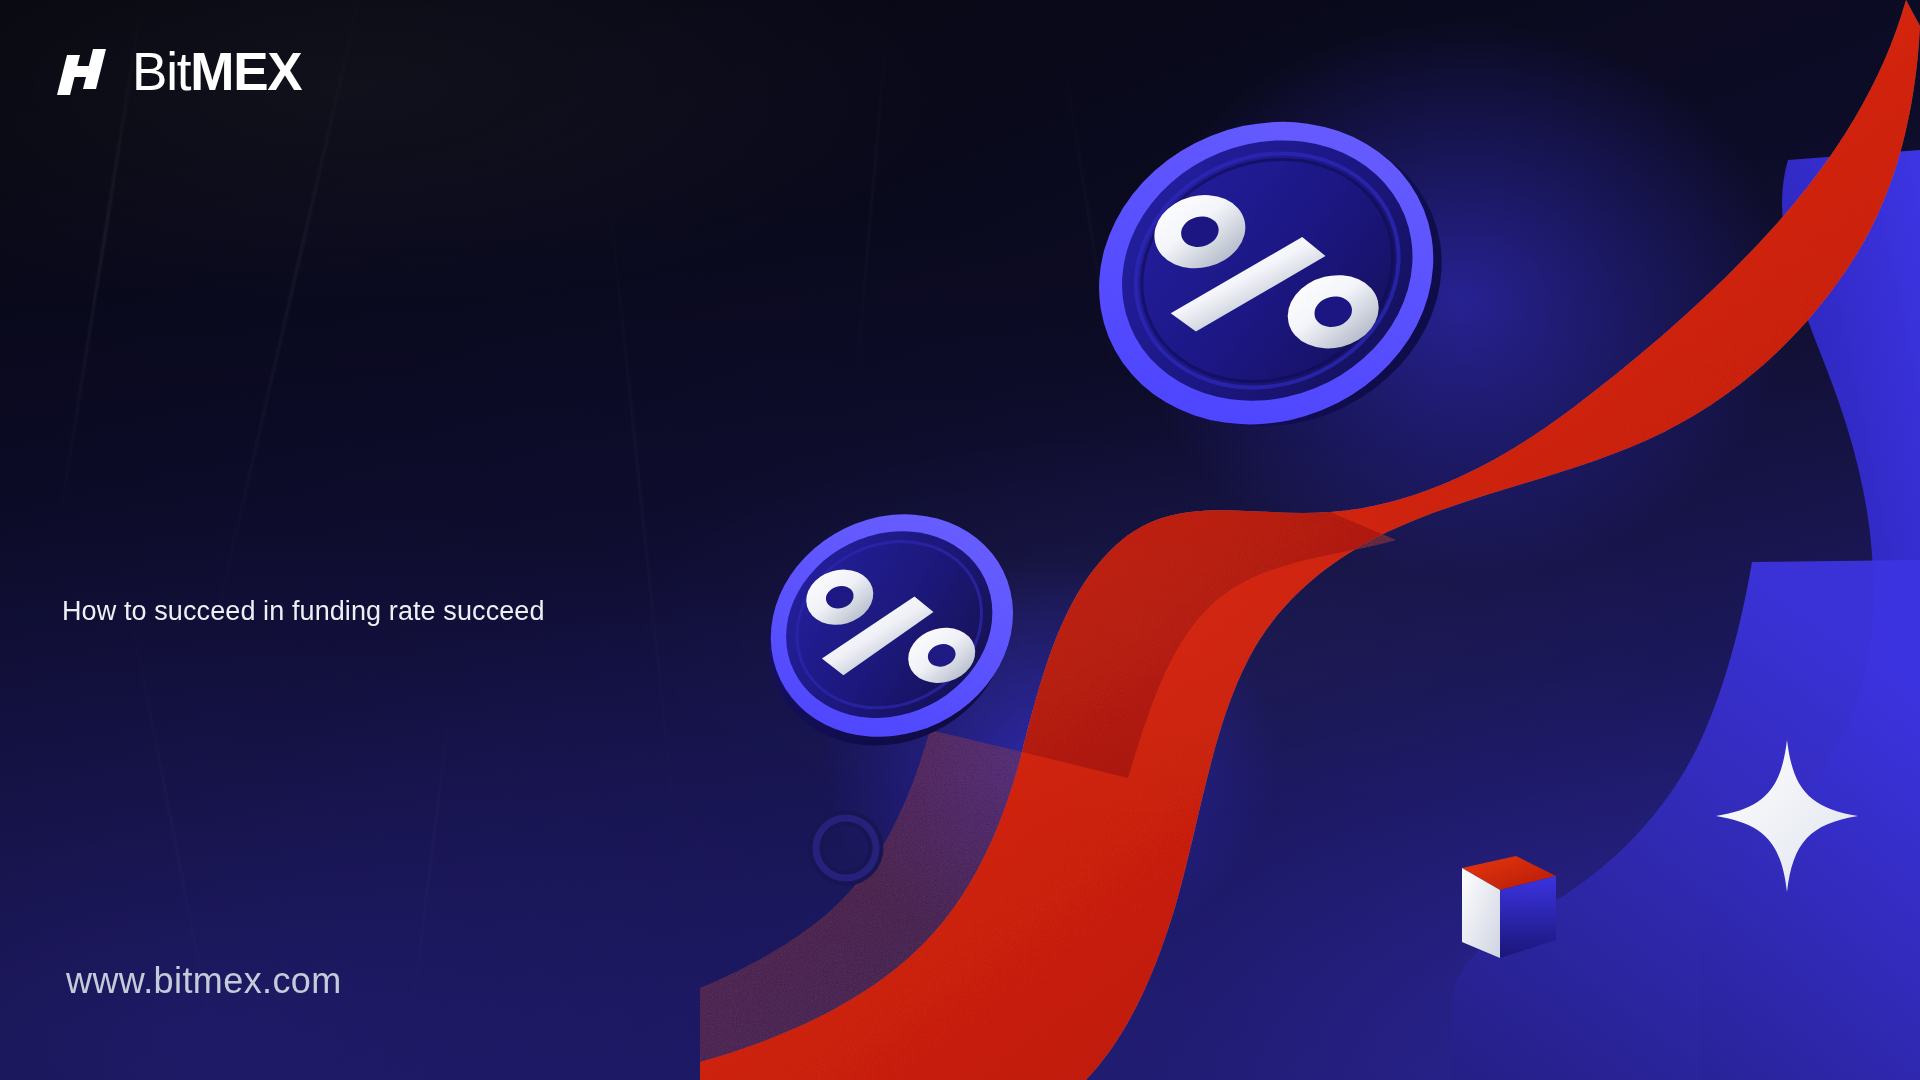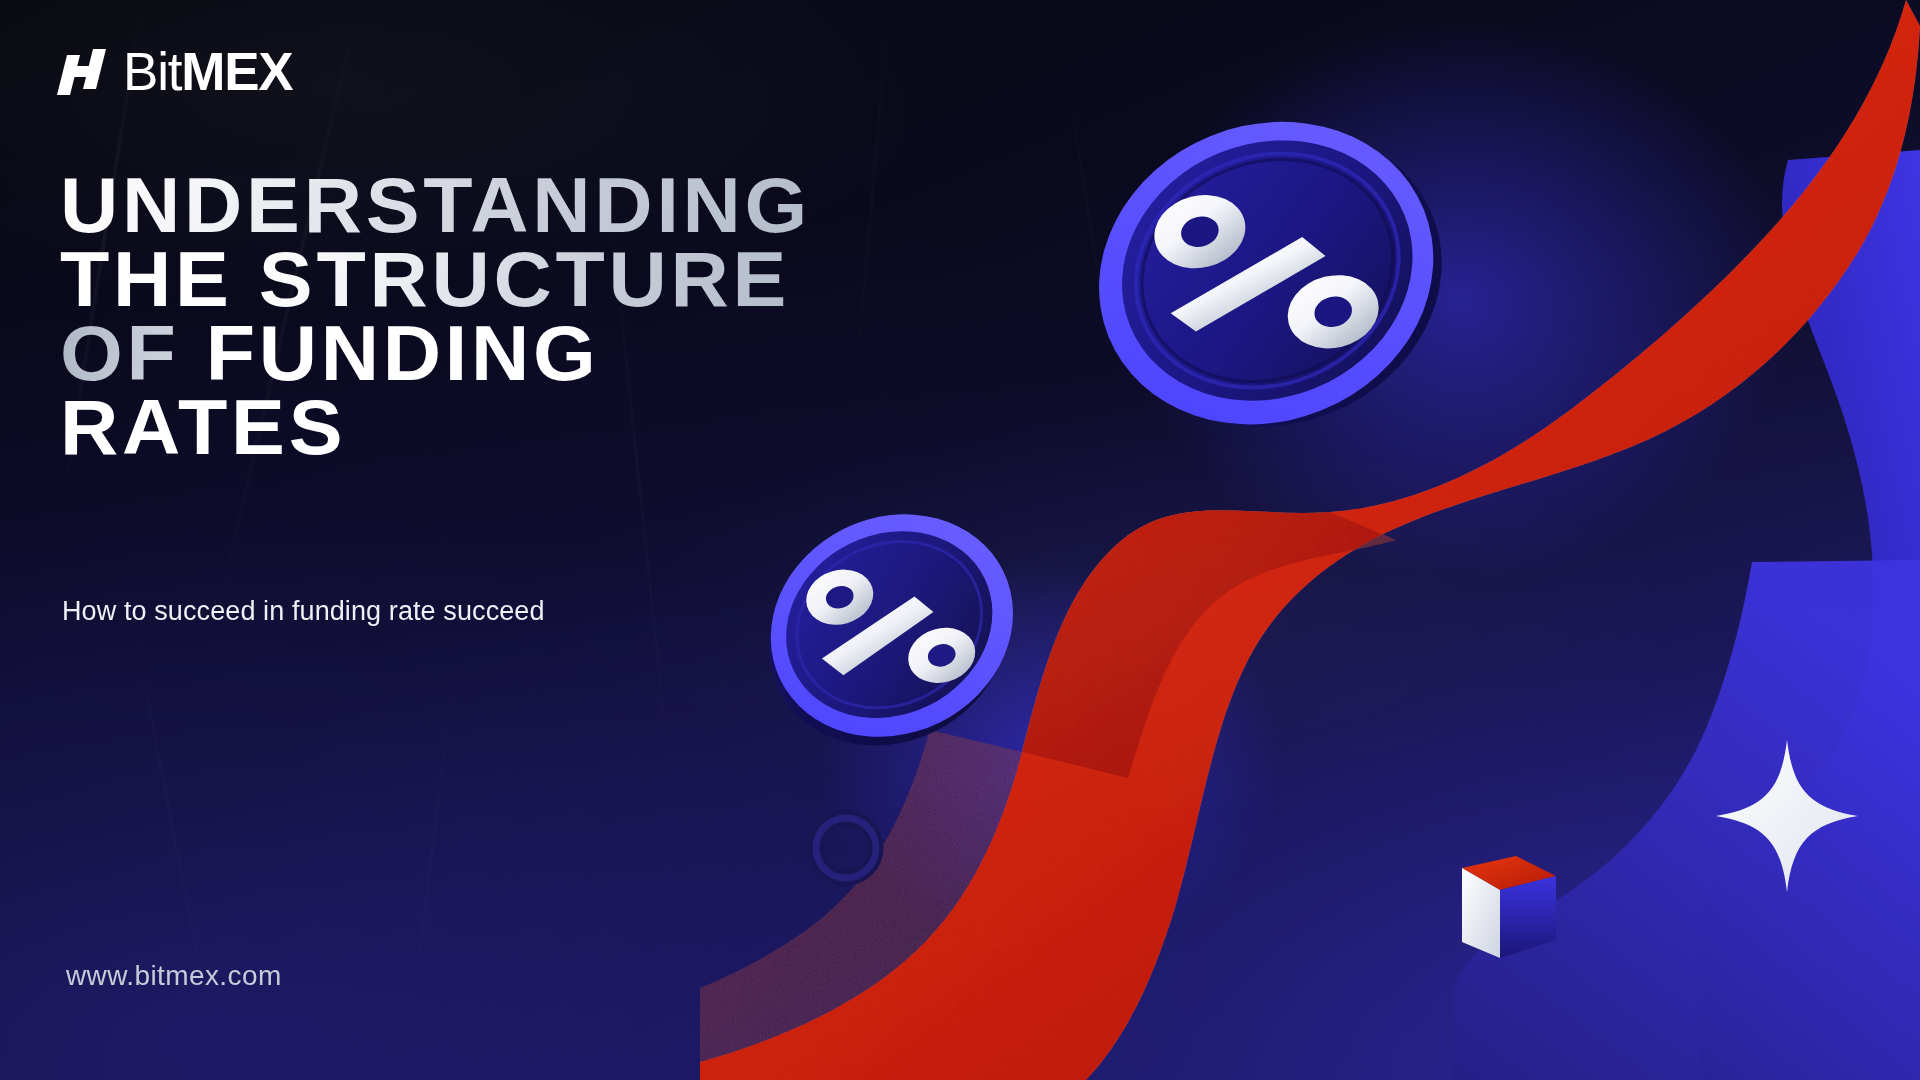--- a/index.html
+++ b/index.html
@@ -16,21 +16,21 @@
 
   
   .scratch { position:absolute; background:linear-gradient(to bottom, rgba(255,255,255,0) 0%, rgba(255,255,255,0.085) 45%, rgba(255,255,255,0) 100%); filter:blur(1.1px); pointer-events:none; }
   .veil { position:absolute; inset:0; pointer-events:none;
      background:
       radial-gradient(46% 30% at 18% 8%, rgba(255,255,255,0.035), rgba(255,255,255,0) 70%),
       radial-gradient(40% 26% at 60% 58%, rgba(255,255,255,0.022), rgba(255,255,255,0) 72%);
      mix-blend-mode:screen; }
 
   
-  #logo { position:absolute; left:62px; top:45px; display:flex; align-items:center; gap:13px; }
+  #logo { position:absolute; left:62px; top:45px; display:flex; align-items:center; gap:22px; }
   #logo .mark { position:relative; width:48px; height:46px; }
   #logo .mark i { position:absolute; display:block; background:#ffffff; }
   #logo .mark .b1 { left:0px;  top:6px;  width:13px; height:40px; transform:skewX(-14deg); }
   #logo .mark .b2 { left:26px; top:0px;  width:13px; height:40px; transform:skewX(-14deg); }
   #logo .mark .cross { left:9px; top:17px; width:24px; height:11px; transform:skewX(-14deg); }
   #logo .word { font-size:53px; line-height:1; letter-spacing:-1.2px; color:#ffffff; white-space:nowrap; }
   #logo .word .l { font-weight:400; }
   #logo .word .h { font-weight:800; }
 
   
@@ -46,21 +46,21 @@
     background:linear-gradient(105deg,#ffffff 0%,#f2f3f6 22%,#c9ced9 62%,#b4bcca 100%);
     -webkit-background-clip:text; background-clip:text; color:transparent;
     -webkit-text-fill-color:transparent;
   }
   .sil2 {
     background:linear-gradient(100deg,#aeb6c4 0%,#c2c9d4 55%,#cfd5de 100%);
     -webkit-background-clip:text; background-clip:text; color:transparent;
     -webkit-text-fill-color:transparent;
   }
   #subtitle { position:absolute; left:62px; top:596px; font-size:27px; font-weight:400; color:#eef0f6; letter-spacing:0.1px; }
-  #siteurl  { position:absolute; left:66px; top:960px; font-size:28px; font-weight:400; color:#c6cad9; letter-spacing:0.4px; }
+  #siteurl  { position:absolute; left:66px; top:960px; font-size:36px; font-weight:400; color:#c6cad9; letter-spacing:0.4px; }
 
   
   #art { position:absolute; inset:0; }
   #art svg { position:absolute; inset:0; width:1920px; height:1080px; }
 
   
   .coin { position:absolute; }
   .coin svg { overflow:visible; }
 </style>
 </head>
@@ -283,23 +283,17 @@
 
   <div id="logo">
     <span class="mark">
       <i class="b1"></i>
         <i class="cross"></i>
         <i class="b2"></i>
     </span>
     <span class="word"><span class="l">Bit</span><span class="h">MEX</span></span>
   </div>
 
-  <div id="headline">
-    <span class="ln"><span class="sil">UNDERSTANDING</span></span>
-    <span class="ln"><span class="wht">THE</span>&nbsp;<span class="sil">STRUCTURE</span></span>
-    <span class="ln"><span class="sil2">OF</span>&nbsp;<span class="wht">FUNDING</span></span>
-    <span class="ln"><span class="wht">RATES</span></span>
-  </div>
 
   <div id="subtitle">How to succeed in funding rate succeed</div>
   <div id="siteurl">www.bitmex.com</div>
 
 </div>
 
 </body></html>

